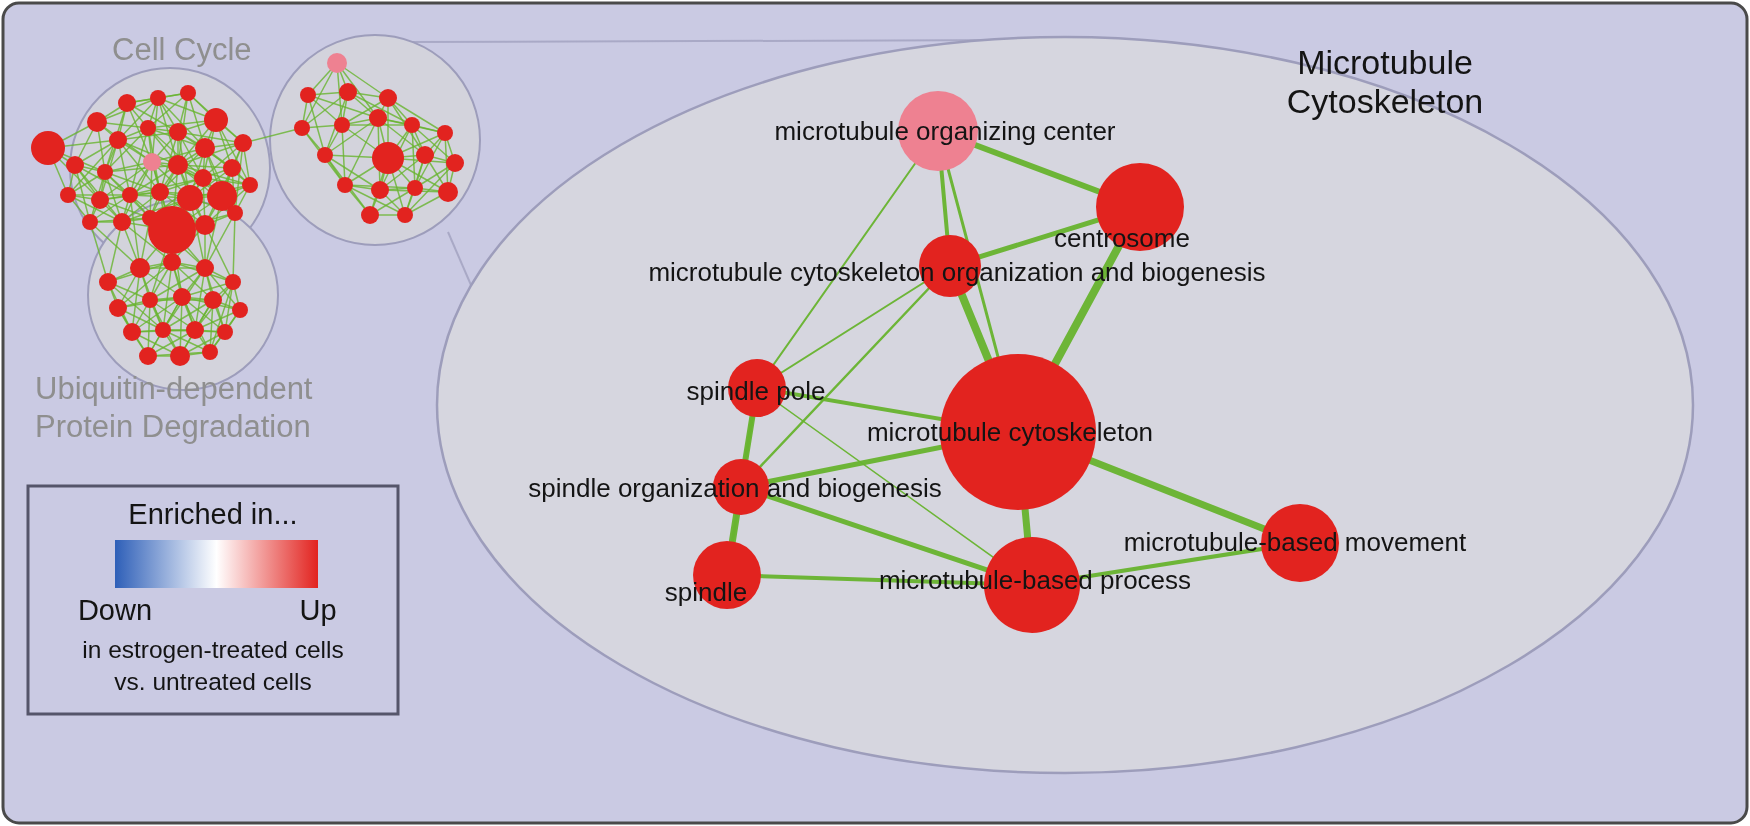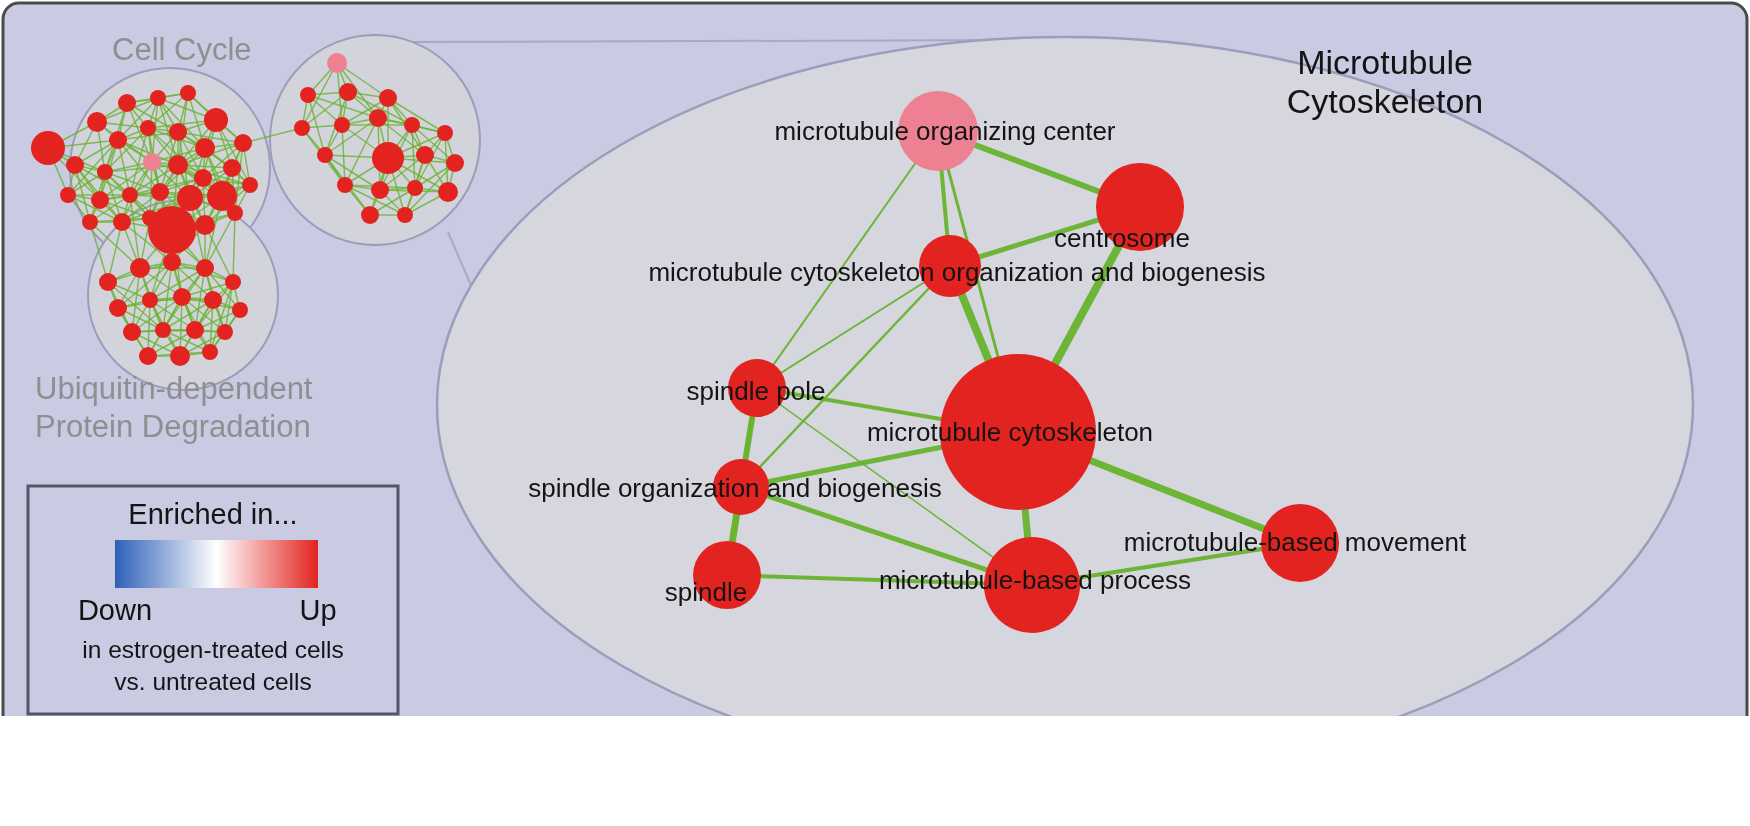--- a/index.html
+++ b/index.html
@@ -1,18 +1,18 @@
 <!DOCTYPE html>
 <html><head>
 <meta charset="utf-8">
 <style>
   html, body { margin: 0; padding: 0; background: #ffffff; }
   .stage {
     width: 1750px;
-    height: 716px;
+    height: 826px;
     position: relative;
     font-family: "Liberation Sans", sans-serif;
   }
   svg { display: block; width: 1750px; height: 826px; }
   svg text { font-family: "Liberation Sans", sans-serif; }
 </style>
 </head>
 <body>
 
 <div class="stage">

